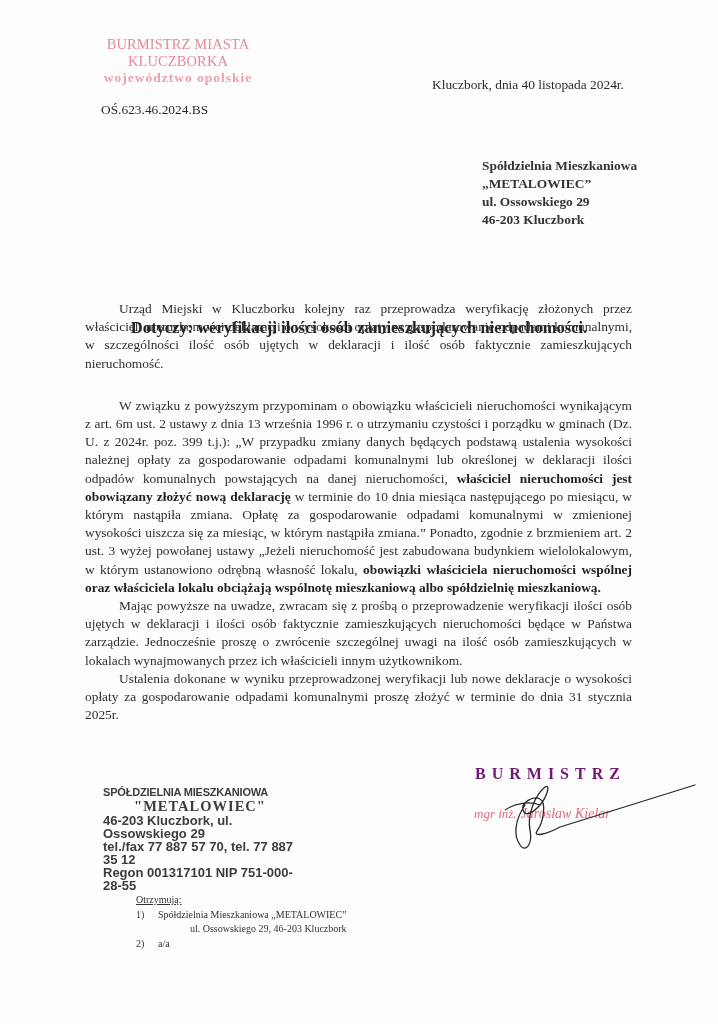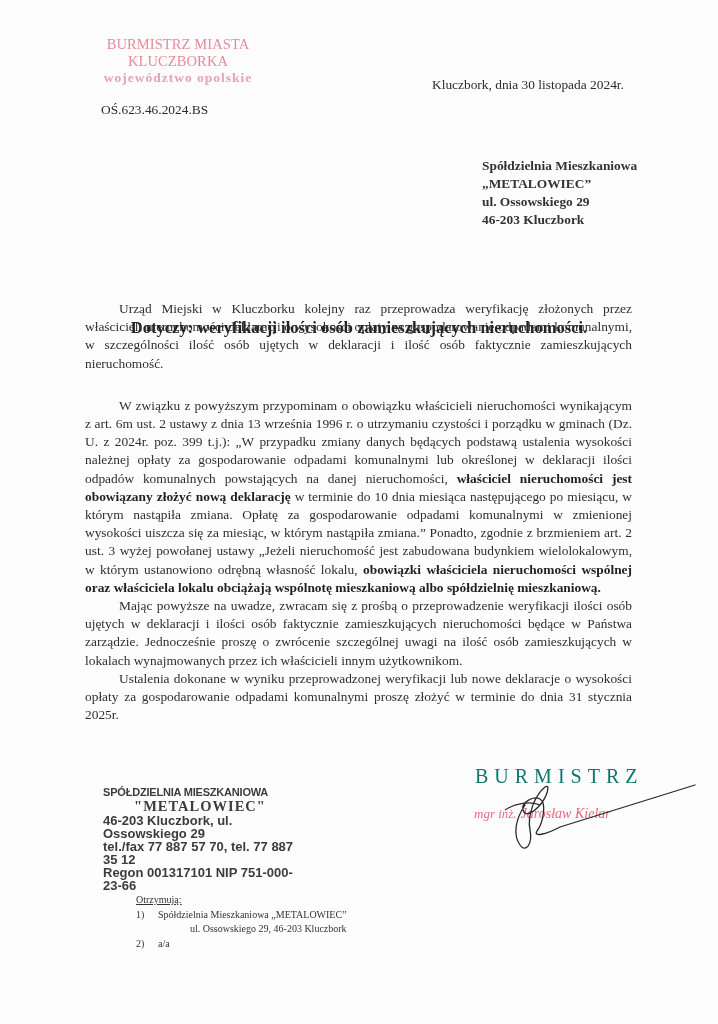--- a/index.html
+++ b/index.html
@@ -21,42 +21,42 @@
   .body { position: absolute; left: 85px; top: 300px; width: 547px; font-size: 13.4px; line-height: 18.2px; text-align: justify; color: #2e2e2e; }
   .body p { margin: 0; text-indent: 34px; }
   .body p + p.gap { margin-top: 24px; }
   .body b { color: #1f1f1f; }
 
   .coop-stamp { position: absolute; left: 103px; top: 786px; width: 200px; font-family: "Liberation Sans", sans-serif; color: #3c3c3c; }
   .coop-stamp .c1 { font-size: 11px; font-weight: bold; letter-spacing: -0.2px; }
   .coop-stamp .c2 { font-family: "Liberation Serif", serif; font-size: 14.5px; font-weight: bold; text-align: center; letter-spacing: 1px; margin-left: -6px; line-height: 16px; }
   .coop-stamp .c3 { font-size: 13px; font-weight: bold; line-height: 13px; }
 
-  .mayor-title { position: absolute; left: 475px; top: 765px; font-size: 20px; font-weight: normal; letter-spacing: 6px; color: #0f766e; }
+  .mayor-title { position: absolute; left: 475px; top: 765px; font-size: 16px; font-weight: bold; letter-spacing: 6px; color: #701a75; }
   .mayor-name { position: absolute; left: 474px; top: 806px; font-size: 13px; font-style: italic; color: #e46a7c; }
   .mayor-name .nm { font-size: 14px; margin-left: 4px; }
   .signature { position: absolute; left: 485px; top: 765px; width: 230px; height: 90px; }
 
   .recipients { position: absolute; left: 136px; top: 893px; font-size: 10px; line-height: 14.5px; color: #333; }
   .recipients .title { text-decoration: underline; }
   .recipients .row { display: flex; }
   .recipients .num { width: 22px; }
   .recipients .sub { padding-left: 22px; text-align: right; }
 </style>
 </head>
 <body>
 
 <div class="page">
 
   <div class="hdr-stamp">
     <div class="l1">BURMISTRZ MIASTA KLUCZBORKA</div>
     <div class="l2">województwo opolskie</div>
   </div>
 
-  <div class="date">Kluczbork, dnia 30 listopada 2024r.</div>
+  <div class="date">Kluczbork, dnia 40 listopada 2024r.</div>
   <div class="ref">OŚ.623.46.2024.BS</div>
 
   <div class="addr">
     <div>Spółdzielnia Mieszkaniowa</div>
     <div>„METALOWIEC”</div>
     <div>ul. Ossowskiego 29</div>
     <div>46-203 Kluczbork</div>
   </div>
 
   <div class="subject">Dotyczy: weryfikacji ilości osób zamieszkujących nieruchomości.</div>
@@ -66,21 +66,21 @@
     <p class="gap"><span>W związku z powyższym przypominam o obowiązku właścicieli nieruchomości wynikającym z art. 6m ust. 2 ustawy z dnia 13 września 1996 r. o utrzymaniu czystości i porządku w gminach (Dz. U. z 2024r. poz. 399 t.j.): „W przypadku zmiany danych będących podstawą ustalenia wysokości należnej opłaty za gospodarowanie odpadami komunalnymi lub określonej w deklaracji ilości odpadów komunalnych powstających na danej nieruchomości, </span><b>właściciel nieruchomości jest obowiązany złożyć nową deklarację</b><span> w terminie do 10 dnia miesiąca następującego po miesiącu, w którym nastąpiła zmiana. Opłatę za gospodarowanie odpadami komunalnymi w zmienionej wysokości uiszcza się za miesiąc, w którym nastąpiła zmiana.” Ponadto, zgodnie z brzmieniem art. 2 ust. 3 wyżej powołanej ustawy „Jeżeli nieruchomość jest zabudowana budynkiem wielolokalowym, w którym ustanowiono odrębną własność lokalu, </span><b>obowiązki właściciela nieruchomości wspólnej oraz właściciela lokalu obciążają wspólnotę mieszkaniową albo spółdzielnię mieszkaniową.</b></p>
     <p>Mając powyższe na uwadze, zwracam się z prośbą o przeprowadzenie weryfikacji ilości osób ujętych w deklaracji i ilości osób faktycznie zamieszkujących nieruchomości będące w Państwa zarządzie. Jednocześnie proszę o zwrócenie szczególnej uwagi na ilość osób zamieszkujących w lokalach wynajmowanych przez ich właścicieli innym użytkownikom.</p>
     <p>Ustalenia dokonane w wyniku przeprowadzonej weryfikacji lub nowe deklaracje o wysokości opłaty za gospodarowanie odpadami komunalnymi proszę złożyć w terminie do dnia 31 stycznia 2025r.</p>
   </div>
 
   <div class="coop-stamp">
     <div class="c1">SPÓŁDZIELNIA MIESZKANIOWA</div>
     <div class="c2">"METALOWIEC"</div>
     <div class="c3">46-203 Kluczbork, ul. Ossowskiego 29</div>
     <div class="c3">tel./fax 77 887 57 70, tel. 77 887 35 12</div>
-    <div class="c3">Regon 001317101  NIP 751-000-23-66</div>
+    <div class="c3">Regon 001317101  NIP 751-000-28-55</div>
   </div>
 
   <div class="mayor-title">BURMISTRZ</div>
   <div class="mayor-name">
     <span>mgr inż.</span><span class="nm">Jarosław Kielar</span>
   </div>
 
   <svg class="signature" viewBox="0 0 230 90">
     <path d="M40 40 C 30 55, 28 70, 35 80 C 40 88, 48 80, 45 65 C 42 50, 50 30, 60 22 C 66 18, 62 32, 55 40 C 48 48, 40 52, 38 45 C 36 38, 48 30, 55 34 C 62 38, 58 58, 52 66 C 48 72, 60 70, 75 62 L 210 20" fill="none" stroke="#2a2a2a" stroke-width="1.3" stroke-linecap="round"></path>
     <path d="M20 45 C 30 38, 45 36, 55 40" fill="none" stroke="#2a2a2a" stroke-width="1.2"></path>

